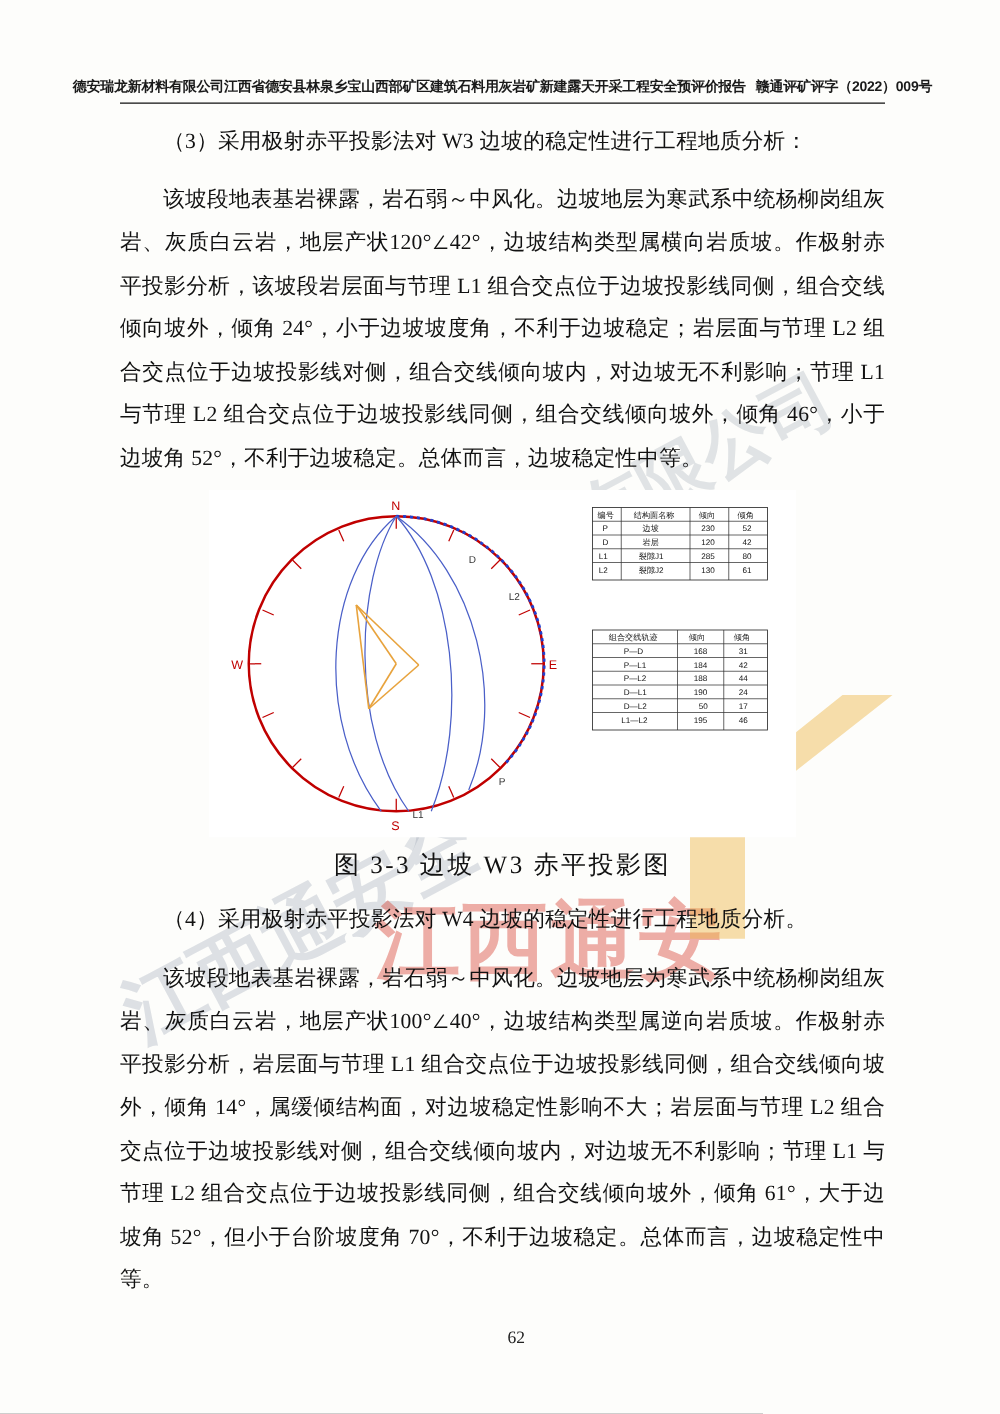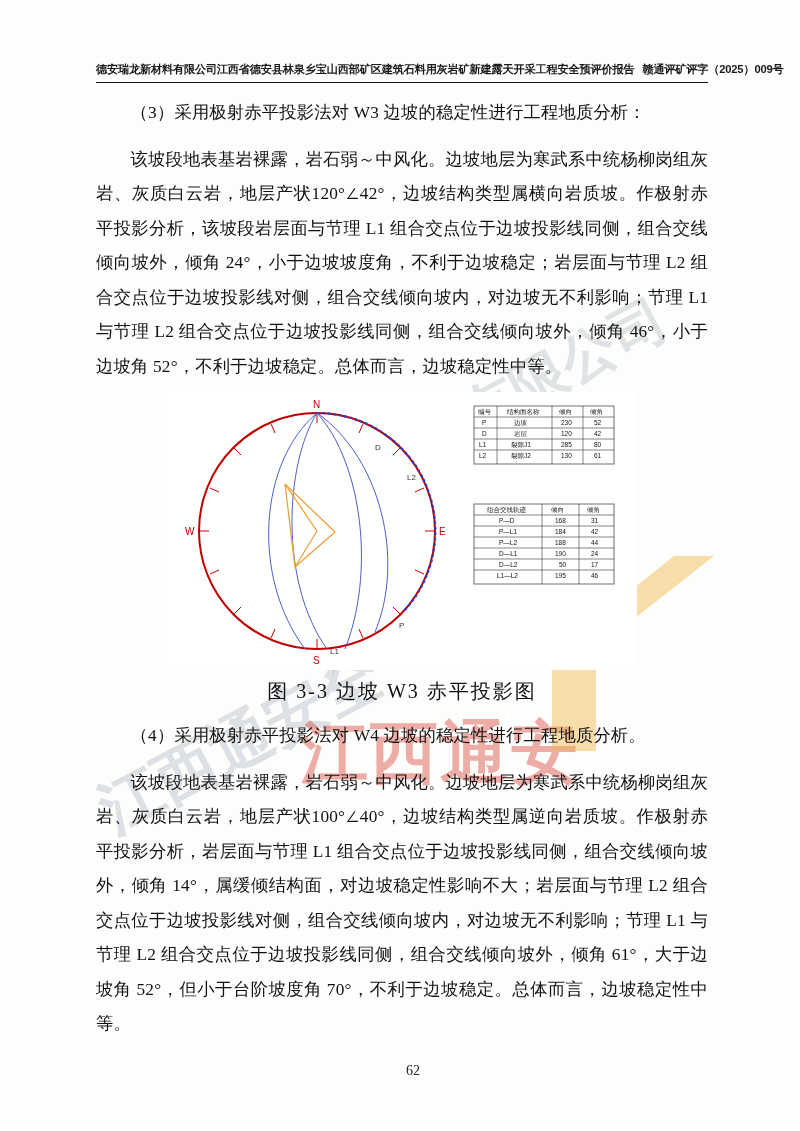--- a/index.html
+++ b/index.html
@@ -21,21 +21,21 @@
   
   .header {
     position: absolute;
     top: 62px;
     left: 96px;
     right: 92px;
     font-size: 11.2px;
     font-family: "Liberation Sans", sans-serif;
     color: #1a1a1a;
     display: flex;
-    justify-content: space-between;
+    justify-content: center;
     align-items: flex-end;
     padding-bottom: 4px;
     letter-spacing: -0.2px;
     white-space: nowrap;
   }
   .header-rule {
     position: absolute;
     top: 82px;
     left: 96px;
     right: 92px;
@@ -158,21 +158,21 @@
   <div class="wm wm-text-2">通安全</div>
   <div class="wm wm-text-3">江西通安全</div>
   <div class="wm wm-red">江西通安</div>
   <svg class="wm wm-y" viewBox="0 0 300 210">
     <path d="M10,10 L150,120 L290,10 L250,10 L150,90 L50,10 Z" fill="rgba(237,182,70,0.45)"></path>
     <path d="M128,115 L172,115 L172,205 L128,205 Z" fill="rgba(237,182,70,0.45)"></path>
   </svg>
 
   <div class="header">
     <span class="header-left">德安瑞龙新材料有限公司江西省德安县林泉乡宝山西部矿区建筑石料用灰岩矿新建露天开采工程安全预评价报告</span>
-    <span class="header-right">赣通评矿评字（2025）009号</span>
+    <span class="header-right">赣通评矿评字（2022）009号</span>
   </div>
   <div class="header-rule"></div>
 
   <div class="body">
 
     <p class="para">（3）采用极射赤平投影法对 W3 边坡的稳定性进行工程地质分析：</p>
     <p class="para">该坡段地表基岩裸露，岩石弱～中风化。边坡地层为寒武系中统杨柳岗组灰岩、灰质白云岩，地层产状120°∠42°，边坡结构类型属横向岩质坡。作极射赤平投影分析，该坡段岩层面与节理 L1 组合交点位于边坡投影线同侧，组合交线倾向坡外，倾角 24°，小于边坡坡度角，不利于边坡稳定；岩层面与节理 L2 组合交点位于边坡投影线对侧，组合交线倾向坡内，对边坡无不利影响；节理 L1 与节理 L2 组合交点位于边坡投影线同侧，组合交线倾向坡外，倾角 46°，小于边坡角 52°，不利于边坡稳定。总体而言，边坡稳定性中等。</p>
 
     <div class="figure-wrap">
       <div class="figure-box">

